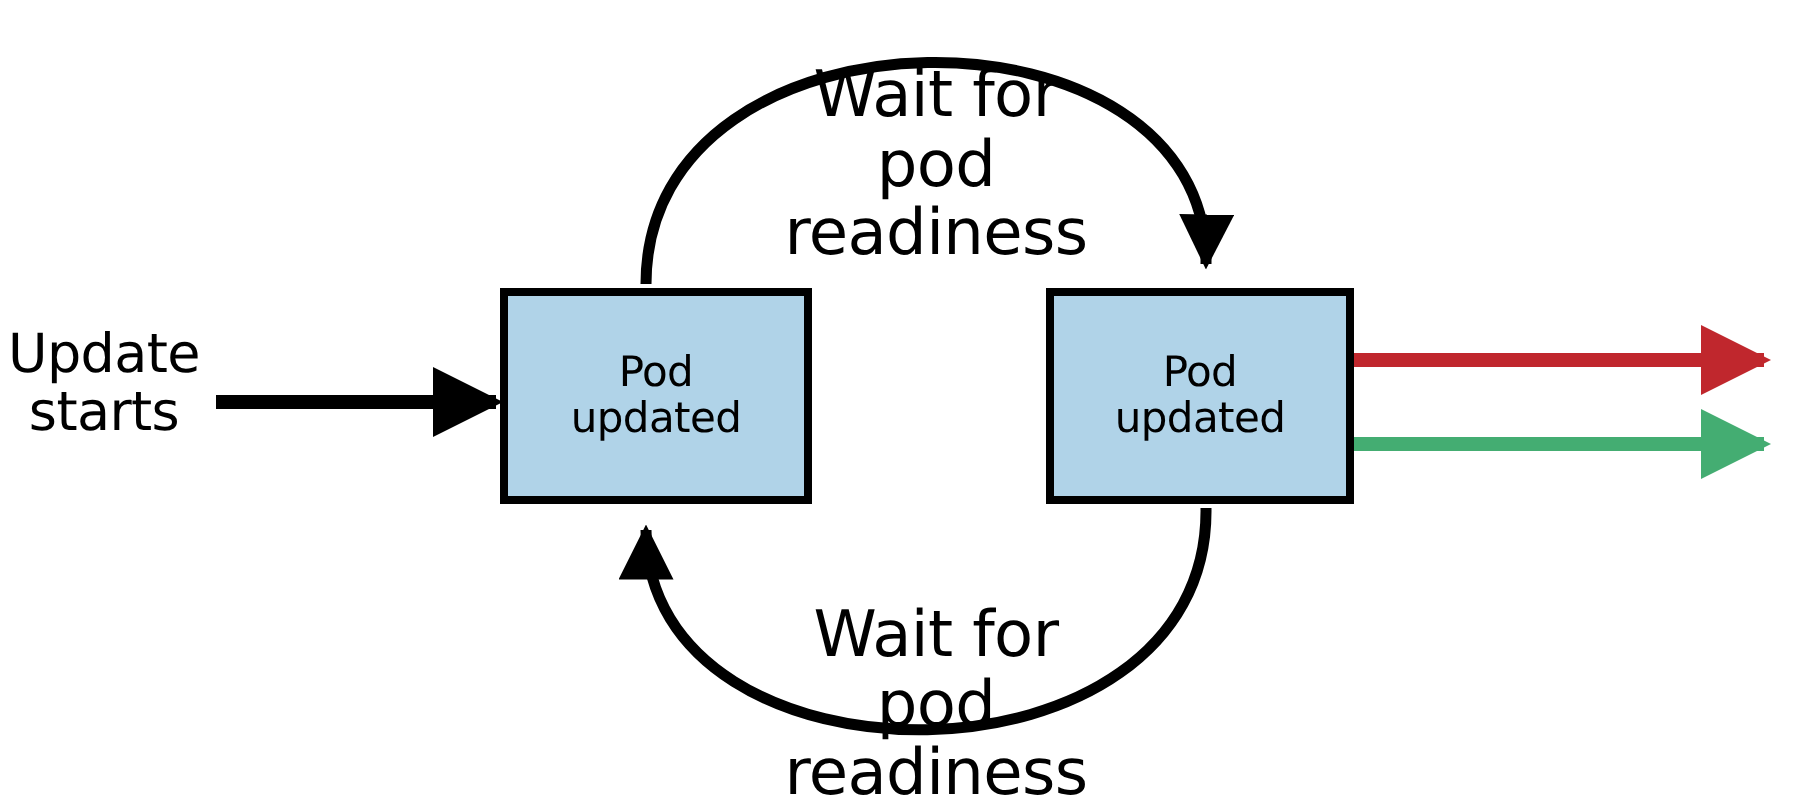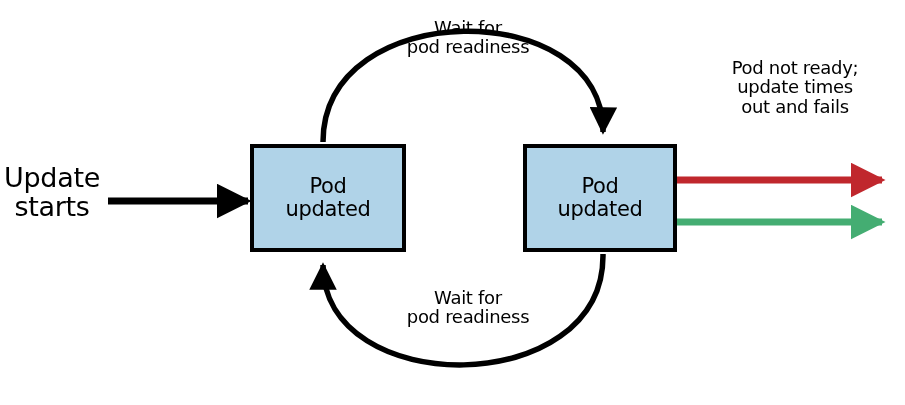--- a/index.html
+++ b/index.html
@@ -34,21 +34,22 @@
     line-height: 1.08;
     color: #000000;
     font-family: "DejaVu Sans", sans-serif;
     white-space: pre-line;
     letter-spacing: -0.3px;
   }
   .node-label {
     font-size: 21px;
   }
   .edge-label {
-    font-size: 18px;
+    font-size: 32px;
+    margin-top: 12px;
   }
   .entry-label {
     font-size: 27px;
   }
 
   
   .state-box {
     position: absolute;
     background: #b0d3e8;
     border: 4px solid #000000;
@@ -108,18 +109,15 @@
 
   <div id="label-entry" class="entry-label">Update
 starts</div>
 
   <div id="label-loop-top" class="edge-label">Wait for
 pod readiness</div>
 
   <div id="label-loop-bottom" class="edge-label">Wait for
 pod readiness</div>
 
-  <div id="label-fail" class="edge-label">Pod not ready;
-update times
-out and fails</div>
 
 
 </div>
 
 </body></html>

